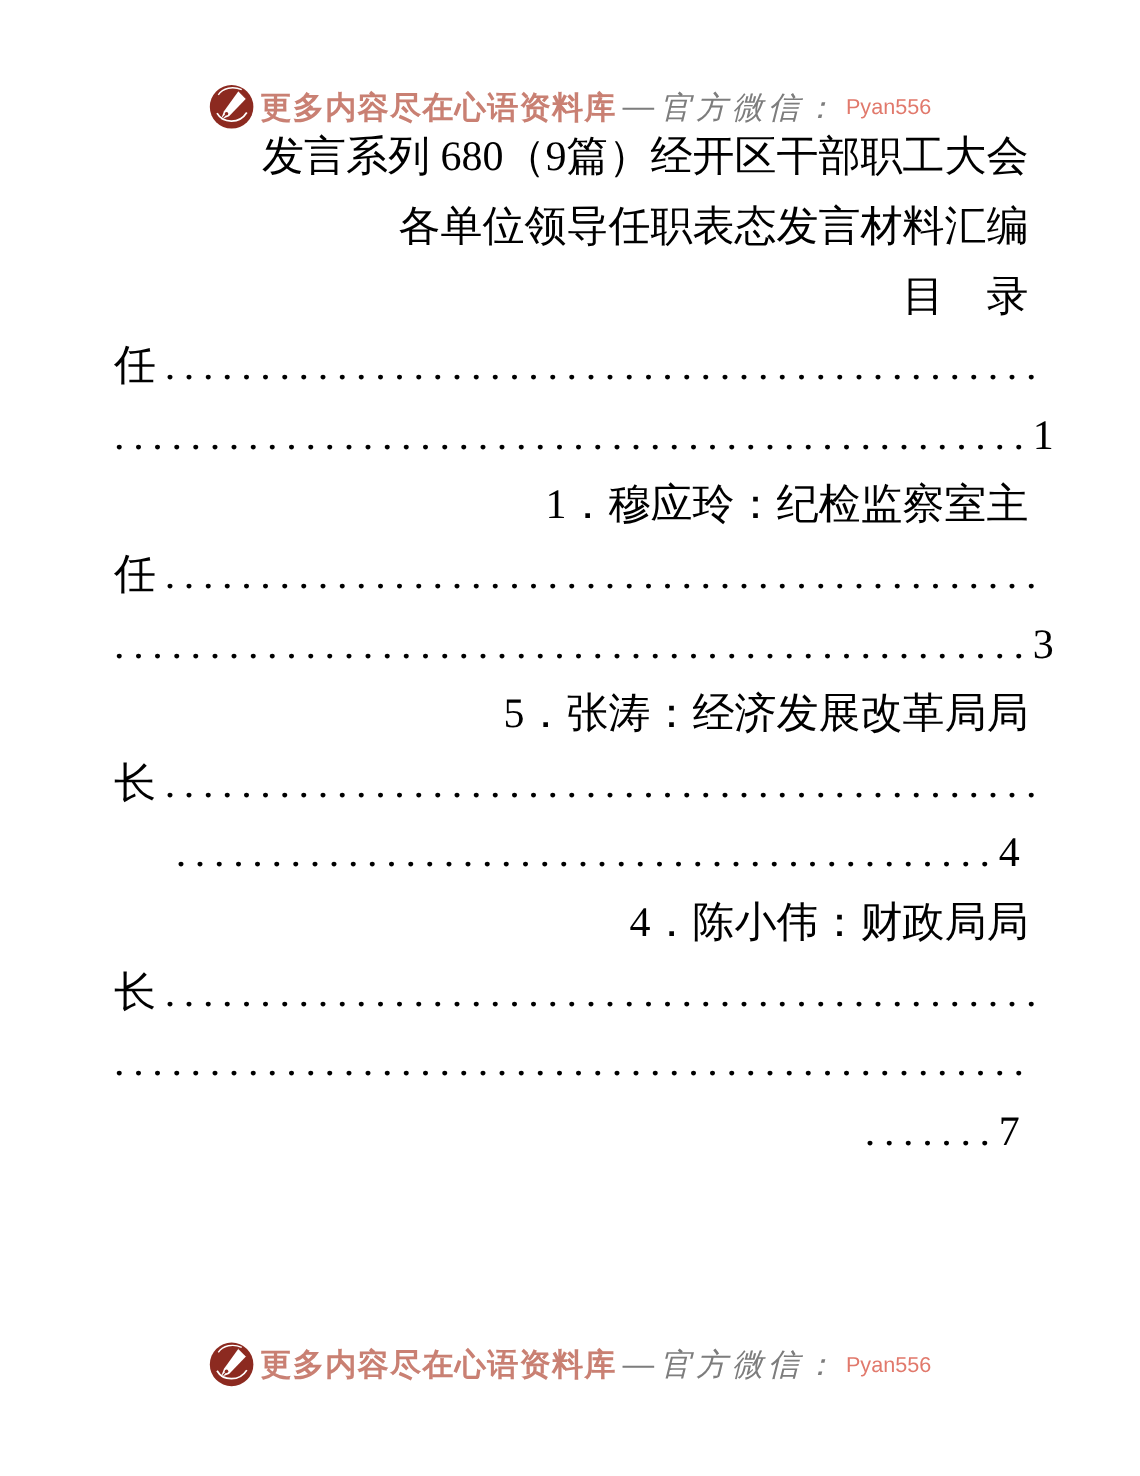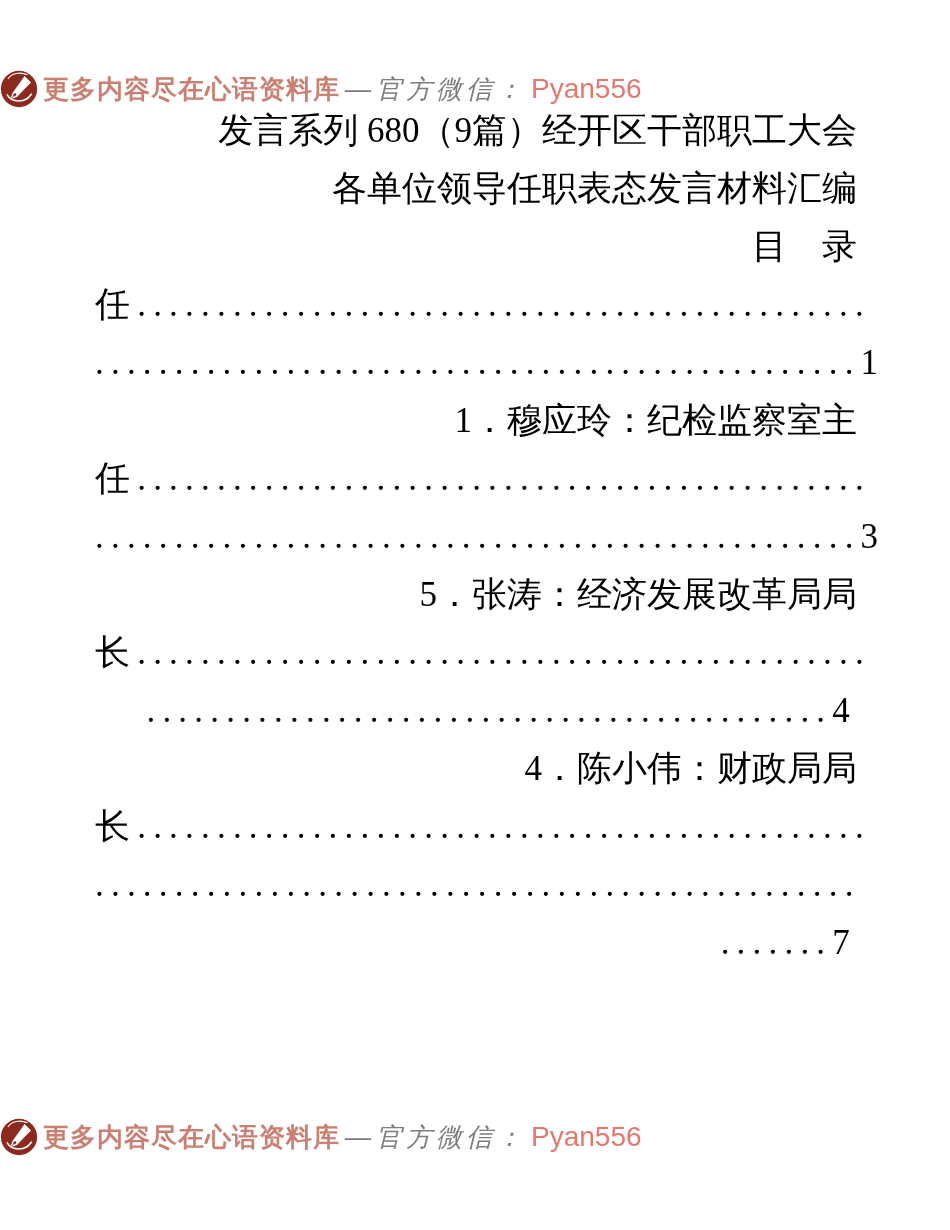--- a/index.html
+++ b/index.html
@@ -7,31 +7,31 @@
     position:relative;
     width:950px;height:1230px;
     background:#ffffff;
     overflow:hidden;
     font-family:"Liberation Serif","DejaVu Serif",serif;
     color:#000;
   }
   
   .watermark{
     position:absolute;left:0;width:100%;
-    display:flex;align-items:center;
+    display:flex;justify-content:center;align-items:center;
     gap:5px;font-size:26px;white-space:nowrap;
   }
   .watermark.header{top:70px;}
   .watermark.footer{top:1118px;}
   .wm-logo{width:38px;height:38px;flex:0 0 auto;}
   .wm-logo svg{display:block;width:38px;height:38px;}
   .wm-brand{color:var(--brand);letter-spacing:1px;font-weight:bold;}
   .wm-sep{color:var(--gray);font-weight:bold;}
   .wm-label{color:var(--gray);font-style:italic;font-weight:normal;letter-spacing:4px;}
-  .wm-id{color:var(--accent);font-family:"Liberation Sans","DejaVu Sans",sans-serif;font-size:28px;}
+  .wm-id{color:var(--accent);font-family:"Liberation Sans","DejaVu Sans",sans-serif;font-size:18px;}
   
   .content{
     position:absolute;left:95px;top:102px;width:762px;
     font-size:35px;
     text-align:right;
   }
   .line{height:58px;line-height:58px;white-space:nowrap;overflow:visible;}
   .line.indent{text-indent:40px;}
   .line.leader{letter-spacing:7.2px;}
 </style>

